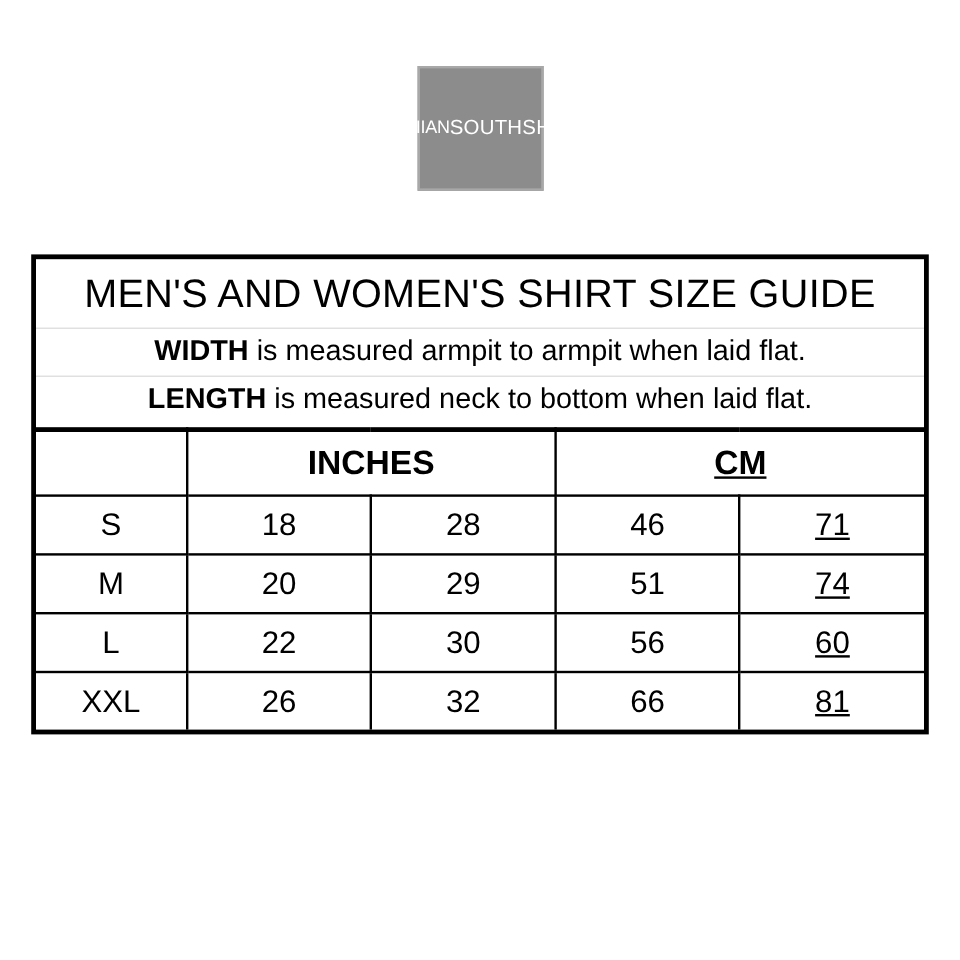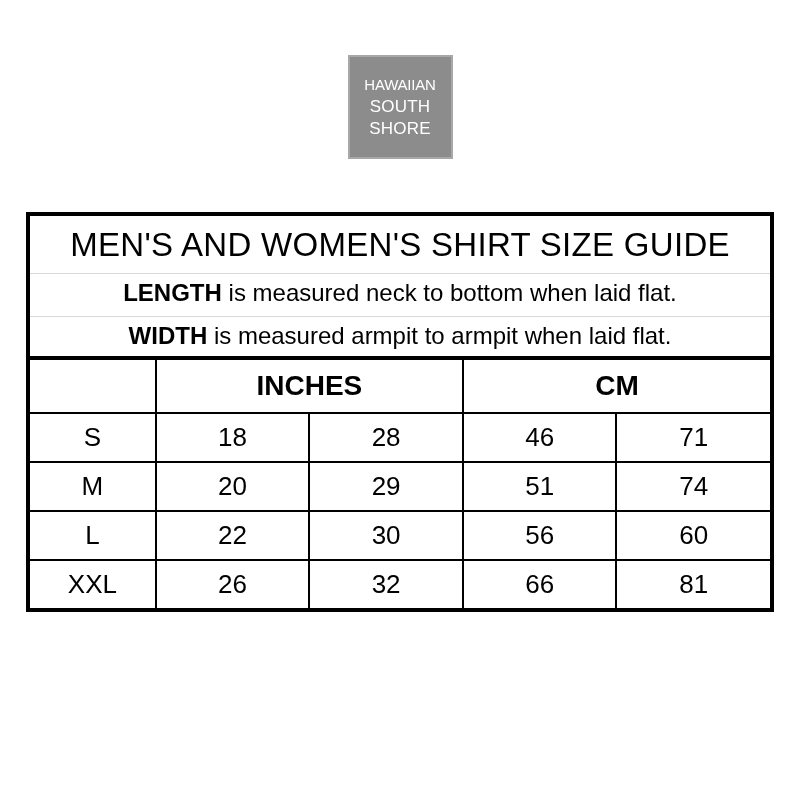--- a/index.html
+++ b/index.html
@@ -30,21 +30,21 @@
     width: 800px;
     display: flex;
     justify-content: center;
   }
   .logo-box {
     width: 105px;
     height: 104px;
     background: #8c8c8c;
     border: 2px solid #a8a8a8;
     display: flex;
-    flex-direction: column;
+    flex-direction: row;
     align-items: center;
     justify-content: center;
     box-sizing: border-box;
   }
   .logo-line {
     color: #ffffff;
     font-size: 17px;
     line-height: 22px;
     letter-spacing: 0.2px;
     font-family: "Liberation Sans", sans-serif;
@@ -119,20 +119,21 @@
   table.sizes tr:last-child td {
     border-bottom: none;
   }
   table.sizes td:first-child,
   table.sizes th:first-child {
     border-left: none;
   }
   table.sizes td:last-child,
   table.sizes th:last-child {
     border-right: none;
+    text-decoration: underline;
   }
   .col-size { width: 17.0%; }
   .col-cell { width: 20.75%; }
 </style>
 </head>
 <body>
 
 <div class="page">
 
   <div class="logo-wrap">
@@ -140,26 +141,26 @@
       <div class="logo-line first">HAWAIIAN</div>
       <div class="logo-line">SOUTH</div>
       <div class="logo-line">SHORE</div>
     </div>
   </div>
 
   <div class="card">
 
     <div class="title">MEN'S AND WOMEN'S SHIRT SIZE GUIDE</div>
 
+    <div class="subline">
+      <span class="kw">WIDTH</span><span> is measured armpit to armpit when laid flat.</span>
+    </div>
+
     <div class="subline last">
       <span class="kw">LENGTH</span><span> is measured neck to bottom when laid flat.</span>
-    </div>
-
-    <div class="subline">
-      <span class="kw">WIDTH</span><span> is measured armpit to armpit when laid flat.</span>
     </div>
 
     <table class="sizes">
       <colgroup>
         <col class="col-size">
         <col class="col-cell">
         <col class="col-cell">
         <col class="col-cell">
         <col class="col-cell">
       </colgroup>

